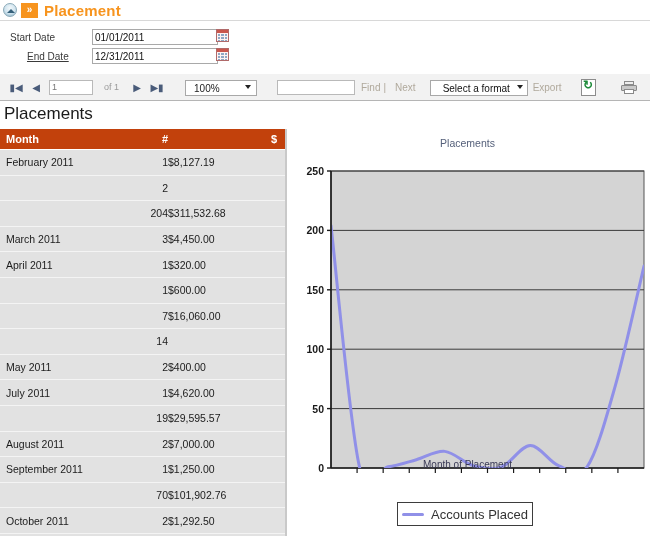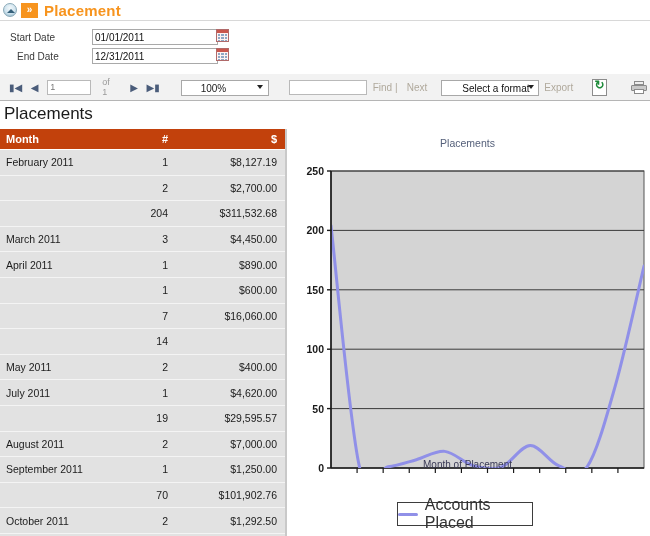--- a/index.html
+++ b/index.html
@@ -89,44 +89,44 @@
     color:#9a9a9a; font-size:10px;
   }
   .nav-btn.enabled { color:#4a5c7a; }
   .page-input {
     width:38px; height:13px; border:1px solid #b9b9b9; background:#fff;
     font-size:9px; color:#777; padding:0 2px; margin:0 3px;
     font-family:"Liberation Sans", sans-serif; outline:none;
   }
   .of-label { font-size:9px; color:#9a9a9a; margin:0 8px; }
   .zoom-select {
-    margin-left:18px; width:88px; height:16px;
+    margin-left:18px; width:72px; height:16px;
     border:1px solid #a8a8a8; background:#fff;
     font-size:10px; color:#222; font-family:"Liberation Sans", sans-serif;
-    padding-left:19px;
+    padding-left:8px;
     -webkit-appearance:none; appearance:none;
     position:relative;
   }
   .sel-wrap { position:relative; display:inline-block; }
   .sel-arrow {
     position:absolute; right:6px; top:7px;
     width:0;height:0;border-left:3.5px solid transparent;border-right:3.5px solid transparent;
     border-top:4px solid #222; pointer-events:none;
   }
   .find-input {
     margin-left:20px; width:72px; height:13px; border:1px solid #b9b9b9; background:#fff;
     font-size:10px; padding:0 2px; font-family:"Liberation Sans", sans-serif; outline:none;
   }
   .tb-link { font-size:10px; color:#b0a99c; margin-left:6px; }
   .tb-sep { font-size:10px; color:#b0a99c; margin:0 3px; }
   .format-select {
     margin-left:14px; width:98px; height:16px;
     border:1px solid #a8a8a8; background:#fff;
     font-size:10px; color:#111; font-family:"Liberation Sans", sans-serif;
-    padding-left:20px; -webkit-appearance:none; appearance:none;
+    padding-left:12px; -webkit-appearance:none; appearance:none;
   }
   .icon-btn { width:22px; height:20px; display:flex; align-items:center; justify-content:center; }
 
   .refresh-ico { width:13px; height:15px; border:1px solid #8c8c8c; background:#fff; position:relative; }
   .refresh-ico:after {
     content:"\21BB"; position:absolute; left:1px; top:-2px; font-size:12px; color:#1e8b3a; font-weight:bold;
   }
   .print-ico { width:16px; height:13px; position:relative; }
   .print-ico .pbody { position:absolute; left:0; top:4px; width:16px; height:6px; background:#c9c9c9; border:1px solid #8a8a8a; box-sizing:border-box; border-radius:1px;}
   .print-ico .ptop { position:absolute; left:3px; top:0px; width:10px; height:4px; background:#eee; border:1px solid #8a8a8a; box-sizing:border-box;}
@@ -154,37 +154,37 @@
   .th-amt   { width:117px; text-align:right; padding-right:8px; box-sizing:border-box; }
 
   .trow {
     display:flex; height:24.6px; align-items:center;
     font-size:10.5px; color:#1b1b1b;
     background:#e2e2e2;
     border-bottom:1px solid #f4f4f4;
   }
   .td-month { width:140px; padding-left:6px; box-sizing:border-box; white-space:nowrap; }
   .td-num   { width:28px; text-align:right; }
-  .td-amt   { width:117px; text-align:right; padding-right:8px; box-sizing:border-box; }
+  .td-amt   { width:117px; padding-right:8px; box-sizing:border-box; }
   .tbl-edge { position:absolute; left:285px; top:0; width:2px; height:100%; background:#c9c9c9; }
 
   
   .chart { position:absolute; left:290px; top:28px; width:355px; height:400px; }
   .chart-title {
     position:absolute; left:0; top:8px; width:355px; text-align:center;
     font-size:10.5px; color:#55607a;
   }
   .chart svg { position:absolute; left:0; top:0; }
   .legend-box {
     position:absolute; left:107px; top:373px; width:134px; height:22px;
     border:1px solid #3d3d3d; background:#ffffff;
     display:flex; align-items:center; justify-content:center; gap:7px;
   }
   .legend-line { width:22px; height:3px; background:#9090e8; border-radius:2px;}
-  .legend-label { font-size:16px; color:#333; }
+  .legend-label { font-size:13px; color:#333; }
   .axis-x-label {
     position:absolute; left:0; top:330px; width:355px; text-align:center;
     font-size:10px; color:#3a3a56;
   }
 </style>
 </head>
 <body>
 
 <div id="root">
 
@@ -205,21 +205,21 @@
           <i></i>
           <i></i>
           <i></i>
           <i></i>
           <i></i>
           <i></i>
           <i></i>
         </div>
     </div>
 
-    <div class="param-label" style="left:17px; top:30px;">End Date</div>
+    <div class="param-label" style="left:27px; top:30px;text-decoration:underline;">End Date</div>
     <input class="param-input" style="left: 92px; top: 27px;" value="12/31/2011">
     <div class="cal-icon" style="left:216px; top:27px;">
       <div class="cal-top"></div>
       <div class="cal-grid">
           <i></i>
           <i></i>
           <i></i>
           <i></i>
           <i></i>
           <i></i>
@@ -283,36 +283,35 @@
       </div>
       <div id="tbody">
           <div class="trow">
             <div class="td-month">February 2011</div>
             <div class="td-num">1</div>
             <div class="td-amt">$8,127.19</div>
           </div>
           <div class="trow">
             <div class="td-month"></div>
             <div class="td-num">2</div>
-            <div class="td-amt">$2,700.00</div>
           </div>
           <div class="trow">
             <div class="td-month"></div>
             <div class="td-num">204</div>
             <div class="td-amt">$311,532.68</div>
           </div>
           <div class="trow">
             <div class="td-month">March 2011</div>
             <div class="td-num">3</div>
             <div class="td-amt">$4,450.00</div>
           </div>
           <div class="trow">
             <div class="td-month">April 2011</div>
             <div class="td-num">1</div>
-            <div class="td-amt">$890.00</div>
+            <div class="td-amt">$320.00</div>
           </div>
           <div class="trow">
             <div class="td-month"></div>
             <div class="td-num">1</div>
             <div class="td-amt">$600.00</div>
           </div>
           <div class="trow">
             <div class="td-month"></div>
             <div class="td-num">7</div>
             <div class="td-amt">$16,060.00</div>

